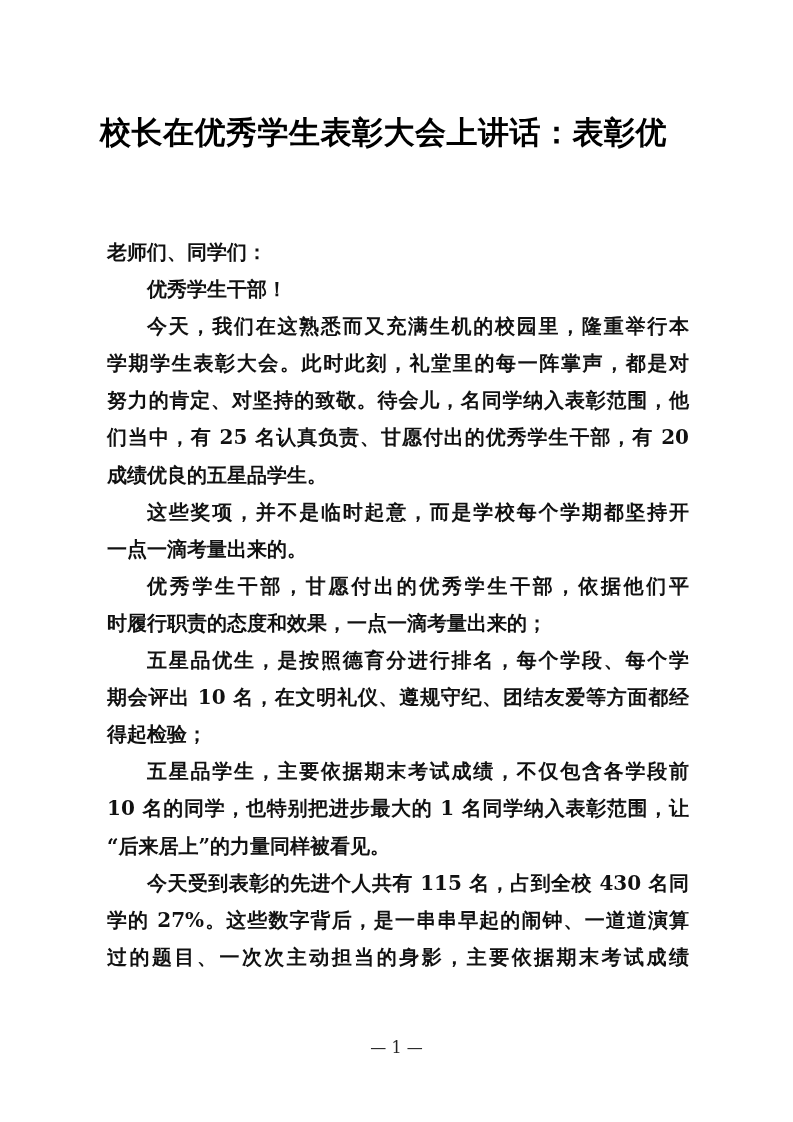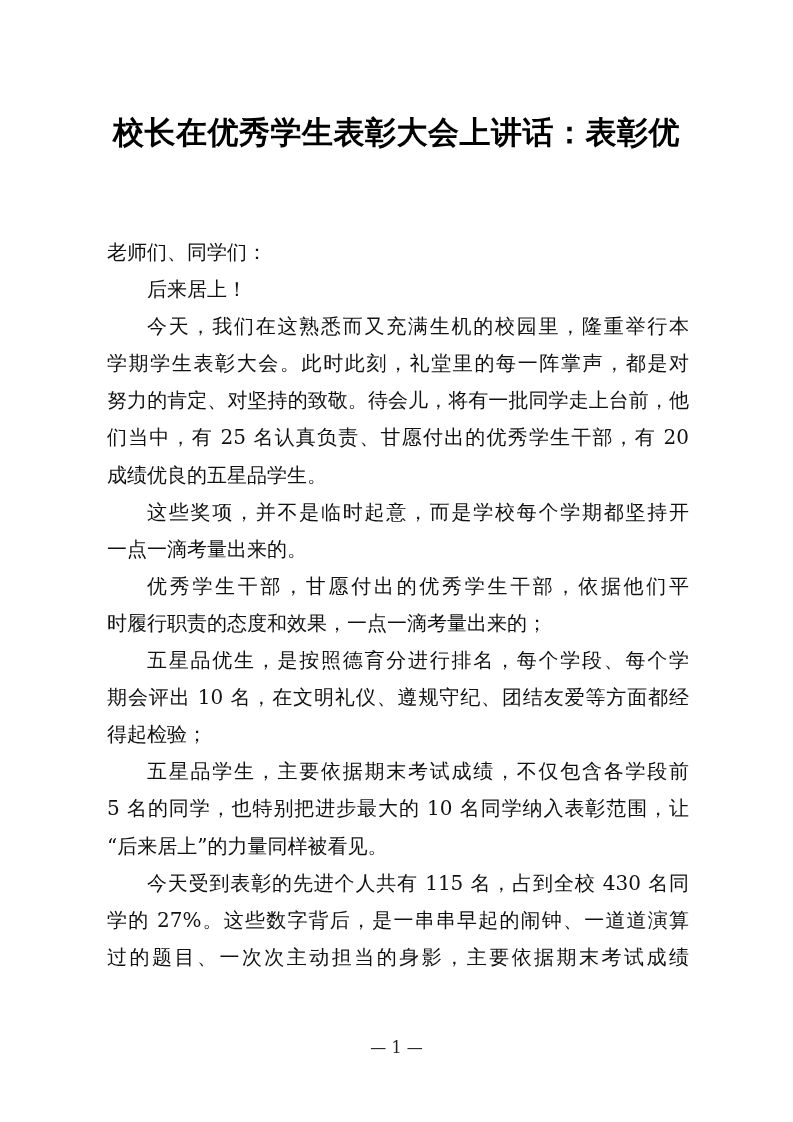--- a/index.html
+++ b/index.html
@@ -1,51 +1,51 @@
 <!DOCTYPE html>
 <html><head>
 <meta charset="utf-8">
 <style>
   html, body { margin:0; padding:0; background:#ffffff; }
   body { width:793px; height:1122px; position:relative; overflow:hidden;
          font-family:"DejaVu Serif","Liberation Serif",serif; color:#111; }
-  .title { position:absolute; left:100px; width:593px; top:112px; text-align:center;
+  .title { position:absolute; left:100px; width:593px; top:112px; 
            font-family:"DejaVu Serif","Liberation Serif",serif; font-weight:bold;
            font-size:31px; line-height:40px; color:#000; letter-spacing:0.5px; }
-  .body { position:absolute; left:107px; width:582px; top:234px; }
+  .body { position:absolute; left:107px; width:582px; top:234px;font-weight:bold; }
   .line { height:37.1px; line-height:37.1px; font-size:20px; white-space:nowrap;
           text-align:justify; text-align-last:justify; letter-spacing:0px; }
   .line.last { text-align-last:left; }
   .indent { padding-left:40px; }
   .pageno { position:absolute; top:1038px; left:0; width:793px; text-align:center;
             font-size:16px; color:#222; }
 </style>
 </head>
 <body>
 
 <div class="title">
   <div>校长在优秀学生表彰大会上讲话：表彰优</div>
 </div>
 
 <div class="body" id="body">
     <div class="line last">老师们、同学们：</div>
-    <div class="line indent last">后来居上！</div>
+    <div class="line indent last">优秀学生干部！</div>
     <div class="line indent">今天，我们在这熟悉而又充满生机的校园里，隆重举行本</div>
     <div class="line">学期学生表彰大会。此时此刻，礼堂里的每一阵掌声，都是对</div>
-    <div class="line">努力的肯定、对坚持的致敬。待会儿，将有一批同学走上台前，他</div>
+    <div class="line">努力的肯定、对坚持的致敬。待会儿，名同学纳入表彰范围，他</div>
     <div class="line">们当中，有 25 名认真负责、甘愿付出的优秀学生干部，有 20</div>
     <div class="line last">成绩优良的五星品学生。</div>
     <div class="line indent">这些奖项，并不是临时起意，而是学校每个学期都坚持开</div>
     <div class="line last">一点一滴考量出来的。</div>
     <div class="line indent">优秀学生干部，甘愿付出的优秀学生干部，依据他们平</div>
     <div class="line last">时履行职责的态度和效果，一点一滴考量出来的；</div>
     <div class="line indent">五星品优生，是按照德育分进行排名，每个学段、每个学</div>
     <div class="line">期会评出 10 名，在文明礼仪、遵规守纪、团结友爱等方面都经</div>
     <div class="line last">得起检验；</div>
     <div class="line indent">五星品学生，主要依据期末考试成绩，不仅包含各学段前</div>
-    <div class="line">5 名的同学，也特别把进步最大的 10 名同学纳入表彰范围，让</div>
+    <div class="line">10 名的同学，也特别把进步最大的 1 名同学纳入表彰范围，让</div>
     <div class="line last">“后来居上”的力量同样被看见。</div>
     <div class="line indent">今天受到表彰的先进个人共有 115 名，占到全校 430 名同</div>
     <div class="line">学的 27%。这些数字背后，是一串串早起的闹钟、一道道演算</div>
     <div class="line">过的题目、一次次主动担当的身影，主要依据期末考试成绩</div>
   </div>
 
 <div class="pageno">— 1 —</div>
 
 </body></html>

